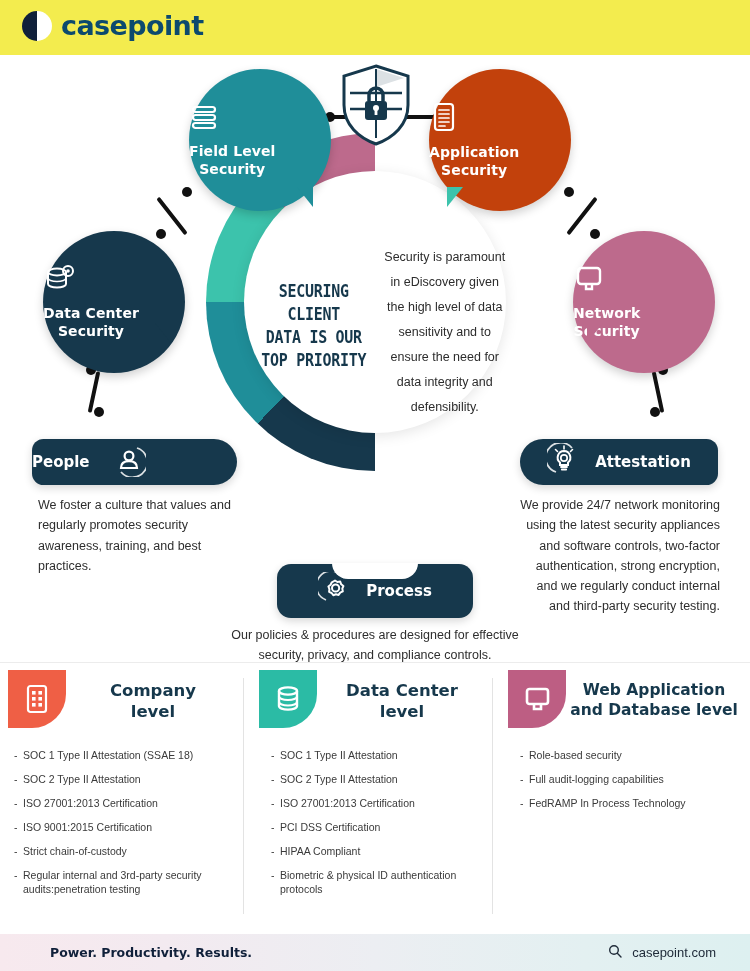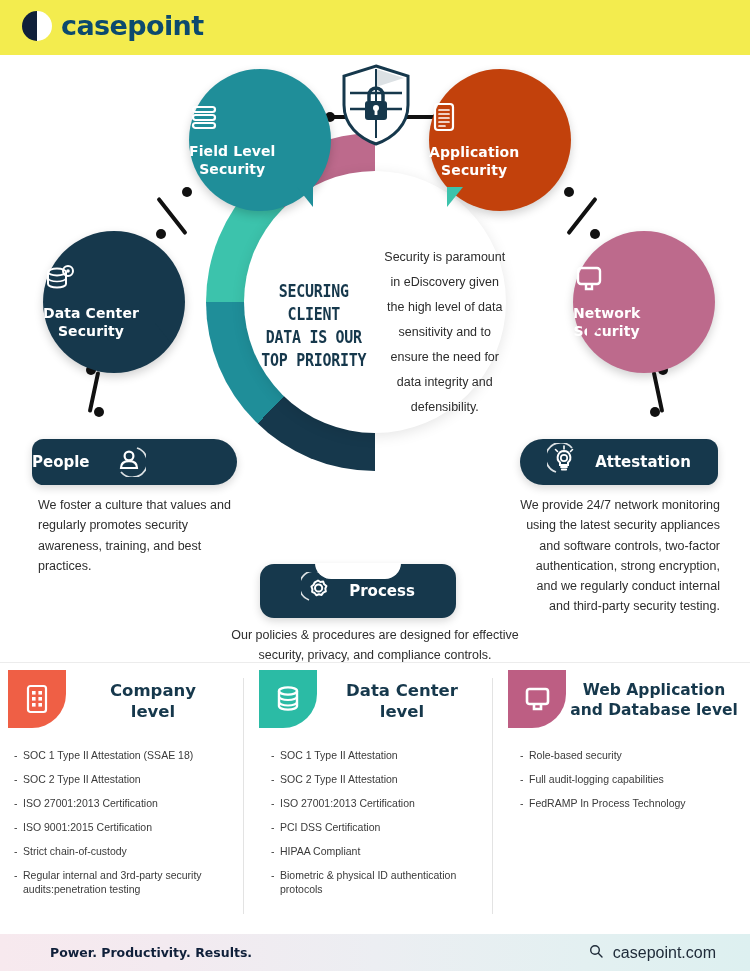--- a/index.html
+++ b/index.html
@@ -98,21 +98,21 @@
     position:absolute;background:#16384c;border-radius:13px;
     display:flex;align-items:center;color:#fff;
     box-shadow:0 3px 8px rgba(0,0,0,0.16);
   }
   .pill .p-label{font-size:15px;font-weight:bold;font-family:"DejaVu Sans",sans-serif;}
   .pill .p-icon{flex:0 0 auto;}
   #pill-people{left:32px;top:384px;width:205px;height:46px;
     border-radius:13px 26px 26px 13px;gap:22px;}
   #pill-tech{left:520px;top:384px;width:198px;height:46px;
     border-radius:26px 13px 13px 26px;justify-content:center;gap:14px;}
-  #pill-process{left:260px;top:509px;width:196px;height:54px;
+  #pill-process{left:277px;top:509px;width:196px;height:54px;
     border-radius:14px;justify-content:center;gap:14px;}
   #pill-process::before{
     content:"";position:absolute;left:50%;top:-1px;transform:translateX(-50%);
     width:86px;height:16px;background:#fff;border-radius:0 0 44px 44px;
   }
 
   .blurb{position:absolute;font-size:12.5px;line-height:1.62;color:#2e2e2e;}
   #blurb-people{left:38px;top:440px;width:215px;text-align:left;}
   #blurb-tech{left:515px;top:440px;width:205px;text-align:right;}
   #blurb-process{left:230px;top:570px;width:290px;text-align:center;}
@@ -157,21 +157,21 @@
   .footer{
     position:absolute;left:0;top:934px;width:750px;height:37px;
     background:linear-gradient(to right,#f7e9ee 0%,#f3eaf0 22%,#eceef2 50%,#e3f0f1 78%,#ddf0f0 100%);
     display:flex;align-items:center;
   }
   .footer-tag{
     position:absolute;left:50px;font-size:12.5px;font-weight:bold;color:#10203a;
     font-family:"DejaVu Sans",sans-serif;
   }
   .footer-right{position:absolute;right:34px;display:flex;align-items:center;gap:10px;}
-  .footer-site{font-size:16px;color:#202c3a;}
+  .footer-site{font-size:13px;color:#202c3a;}
 </style>
 </head>
 <body>
 
 <div class="page">
 
   <div class="header">
     <div class="logo-wrap">
       <div class="logo-mark">
         <div class="half-dark"></div>

